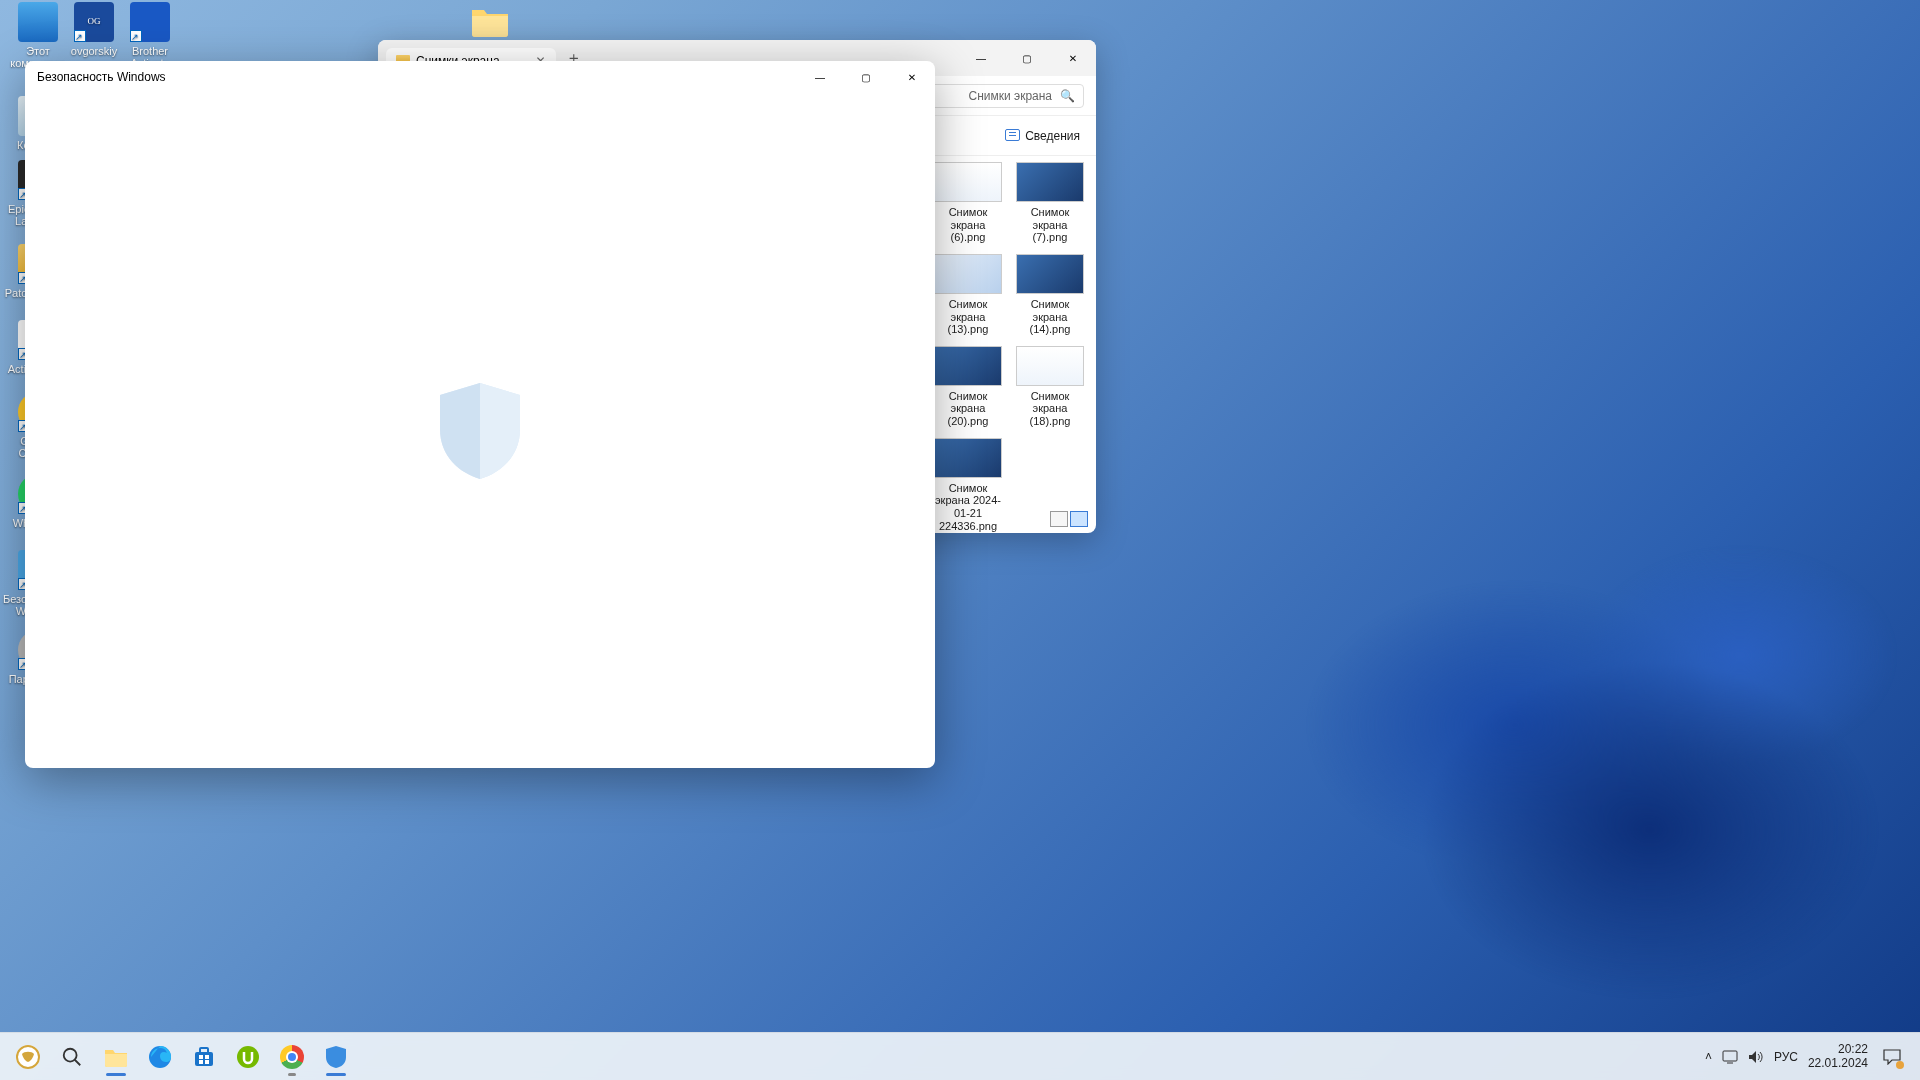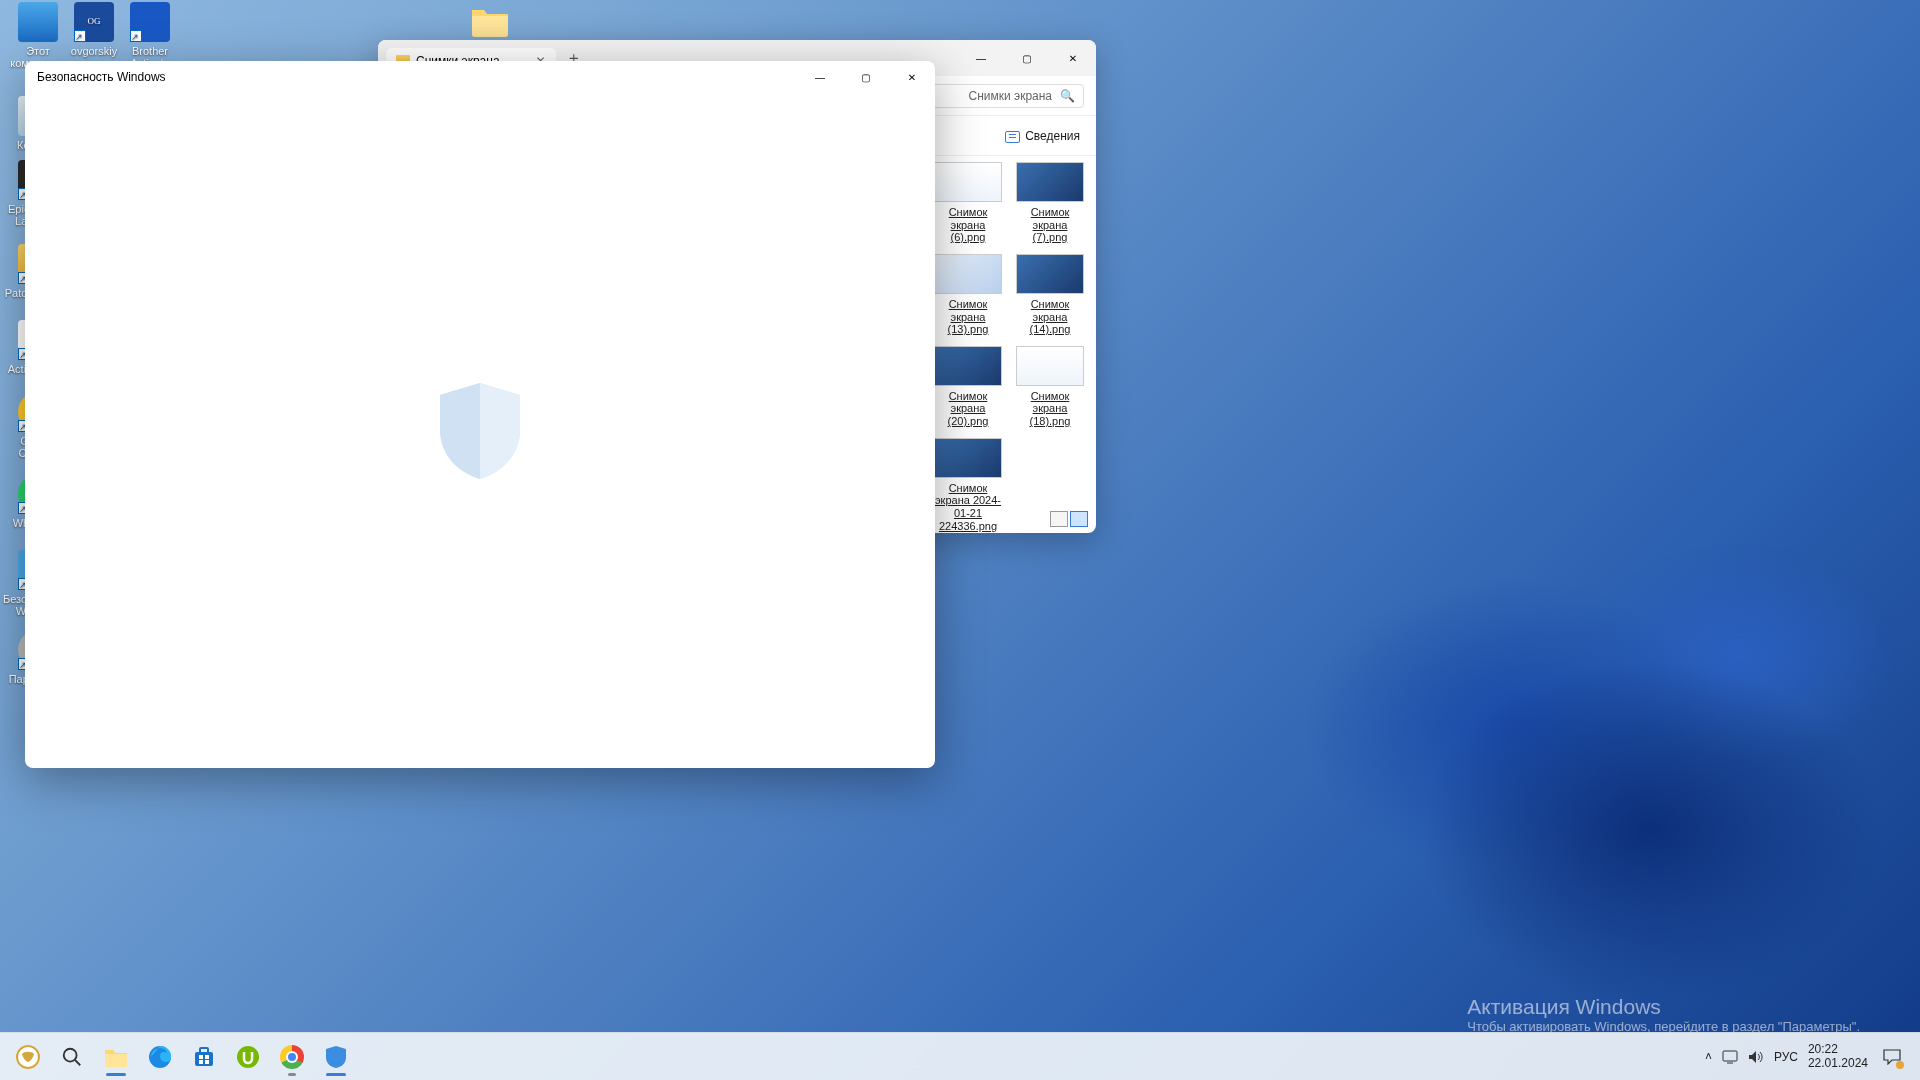--- a/index.html
+++ b/index.html
@@ -38,31 +38,31 @@
 #explorer .tab .folder-ic { width: 14px; height: 12px; background: linear-gradient(#ffd66e,#f0b429); border-radius: 1px; }
 #explorer .tab .x { margin-left: 30px; color: #666; cursor: pointer; }
 #explorer .newtab { margin-left: 10px; color: #555; font-size: 16px; cursor: pointer; }
 #explorer .winbtns { margin-left: auto; display: flex; }
 #explorer .winbtns div { width: 46px; height: 32px; display: flex; align-items: center; justify-content: center; cursor: pointer; font-size: 10px; }
 
 #explorer .addrbar { height: 40px; background: #fff; border-bottom: 1px solid #eee; display: flex; align-items: center; padding: 0 12px; gap: 8px; }
 #explorer .search { flex: 1; display: flex; align-items: center; justify-content: flex-end; border: 1px solid #ddd; border-radius: 4px; padding: 4px 8px; font-size: 12px; color: #666; max-width: 200px; margin-left: auto; }
 
 #explorer .toolbar { height: 40px; display: flex; align-items: center; justify-content: flex-end; padding: 0 16px; font-size: 12px; color: #1a1a1a; border-bottom: 1px solid #eee; }
-#explorer .toolbar .details { display: flex; align-items: flex-end; gap: 5px; cursor: pointer; }
+#explorer .toolbar .details { display: flex; align-items: flex-start; gap: 5px; cursor: pointer; }
 #explorer .toolbar .details .ic2 { width: 15px; height: 12px; border: 1.5px solid #3a7bd5; border-radius: 2px; position: relative; }
 #explorer .toolbar .details .ic2::after { content: ""; position: absolute; left: 3px; top: 2px; right: 3px; height: 1.5px; background: #3a7bd5; box-shadow: 0 3px 0 #3a7bd5; }
 
 #explorer .content { flex: 1; overflow: hidden; position: relative; }
 .filegrid { position: absolute; left: 554px; top: 0; width: 160px; display: flex; flex-wrap: wrap; gap: 10px 10px; padding: 6px 0; }
 .fitem { width: 72px; text-align: center; font-size: 11px; line-height: 1.15; cursor: pointer; }
 .fitem .thumb { width: 68px; height: 40px; margin: 0 auto 4px; border: 1px solid #ccc; background: linear-gradient(135deg,#3a6fb0,#1a3a6c); }
 .fitem .thumb.light { background: linear-gradient(135deg,#e8f0fa,#b8d0ec); }
 .fitem .thumb.doc { background: linear-gradient(#fff,#eef4fb); }
-.fitem .fn { color: #222; word-break: break-word; text-decoration: underline; }
+.fitem .fn { color: #222; word-break: break-word; }
 
 #explorer .statusbar { position: absolute; right: 8px; bottom: 6px; display: flex; gap: 2px; }
 #explorer .statusbar div { width: 18px; height: 16px; border: 1px solid #999; background: #f6f6f6; cursor: pointer; }
 #explorer .statusbar div.active { background: #cce4ff; border-color: #3a7bd5; }
 
 
 #wsec {
   position: absolute; left: 25px; top: 61px; width: 910px; height: 707px;
   background: #fff; border-radius: 8px; box-shadow: 0 12px 48px rgba(0,0,0,.35);
   display: flex; flex-direction: column; z-index: 10;
@@ -77,21 +77,21 @@
 #watermark { position: absolute; right: 60px; bottom: 46px; color: rgba(255,255,255,.55); text-align: left; }
 #watermark .l1 { font-size: 21px; font-weight: 400; }
 #watermark .l2 { font-size: 13px; }
 
 
 #taskbar { position: absolute; left: 0; right: 0; bottom: 0; height: 48px; background: rgba(239,244,249,.92); backdrop-filter: blur(6px); display: flex; align-items: center; padding: 0 6px; border-top: 1px solid rgba(0,0,0,.06); }
 #taskbar .tbic { width: 40px; height: 40px; margin: 0 2px; display: flex; align-items: center; justify-content: center; cursor: pointer; border-radius: 4px; position: relative; }
 #taskbar .tbic.active::after { content: ""; position: absolute; left: 10px; right: 10px; bottom: 1px; height: 3px; background: #3a7bd5; border-radius: 2px; }
 #taskbar .tbic.open::after { content: ""; position: absolute; left: 16px; right: 16px; bottom: 1px; height: 3px; background: #888; border-radius: 2px; }
 #tray { margin-left: auto; display: flex; align-items: center; gap: 10px; padding-right: 8px; font-size: 12px; color: #222; }
-#tray .clock { text-align: left; font-size: 12px; line-height: 1.15; }
+#tray .clock { text-align: right; font-size: 12px; line-height: 1.15; }
 #tray .notif { width: 28px; height: 28px; display:flex; align-items:center; justify-content:center; position:relative; }
 #tray .notif::after { content:""; position:absolute; right:2px; bottom:2px; width:8px; height:8px; background:#e8a33d; border-radius:50%; }
 
 
 svg { display: block; }
 
 
 #deskfolder { position: absolute; left: 470px; top: 4px; width: 40px; height: 34px; cursor: pointer; }
 </style>
 </head>
@@ -229,24 +229,20 @@
     </div>
     <div class="body">
       <svg class="shield" viewBox="0 0 90 100">
         <path d="M45 2 85 14v34c0 28-20 44-40 50C25 92 5 76 5 48V14Z" fill="#bcd7ef"></path>
         <path d="M45 2v96C25 92 5 76 5 48V14Z" fill="#a9c9e8"></path>
         <path d="M45 2 85 14v34c0 28-20 44-40 50" fill="#cfe3f5"></path>
       </svg>
     </div>
   </div>
 
-  <div id="watermark">
-    <div class="l1">Активация Windows</div>
-    <div class="l2">Чтобы активировать Windows, перейдите в раздел "Параметры".</div>
-  </div>
 
   <div id="taskbar">
     <div class="tbic">
       <svg width="26" height="26" viewBox="0 0 26 26">
         <circle cx="13" cy="13" r="12" fill="#fff"></circle>
         <path d="M13 2a11 11 0 1 0 0 22 11 11 0 0 0 0-22Z" fill="none" stroke="#d4a63c" stroke-width="2"></path>
         <path d="M7 10c2-3 10-3 12 0-1 5-5 8-6 8s-5-3-6-8Z" fill="#d4a63c"></path>
       </svg>
     </div>
     <div class="tbic">

